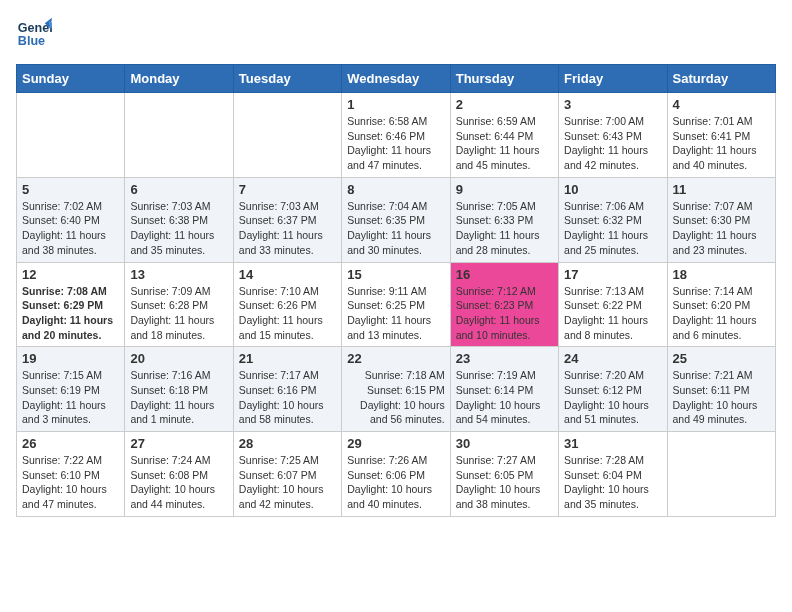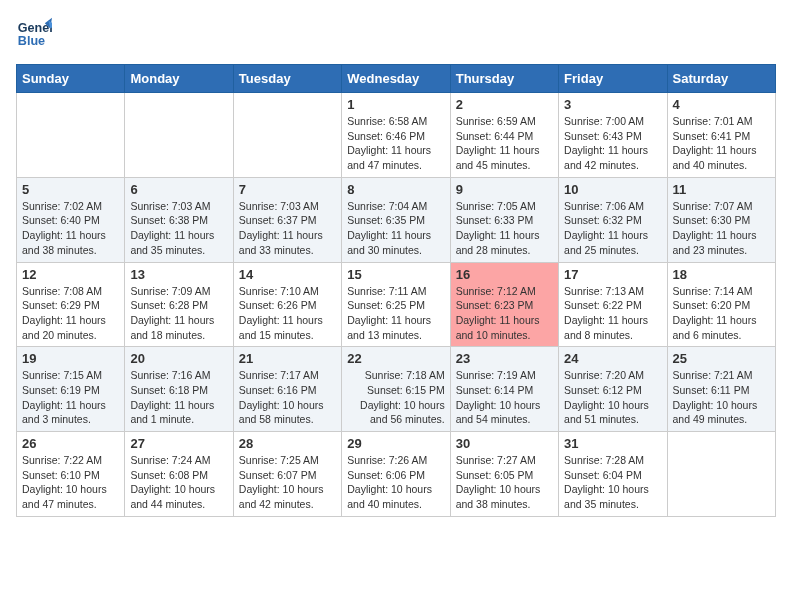--- a/index.html
+++ b/index.html
@@ -197,47 +197,47 @@
           <span class="day-number">11</span>
           <div class="day-info" style="white-space: pre-line;">Sunrise: 7:07 AM
 Sunset: 6:30 PM
 Daylight: 11 hours
 and 23 minutes.</div>
         </td>
       </tr>
       <tr>
         <td style="background: rgb(255, 255, 255);">
           <span class="day-number">12</span>
-          <div class="day-info" style="white-space: pre-line;">Sunrise: 7:08 AM
+          <div class="day-info" style="white-space: pre-line; font-weight: bold;">Sunrise: 7:08 AM
 Sunset: 6:29 PM
 Daylight: 11 hours
 and 20 minutes.</div>
         </td>
         <td style="background: rgb(255, 255, 255);">
           <span class="day-number">13</span>
           <div class="day-info" style="white-space: pre-line;">Sunrise: 7:09 AM
 Sunset: 6:28 PM
 Daylight: 11 hours
 and 18 minutes.</div>
         </td>
         <td style="background: rgb(255, 255, 255);">
           <span class="day-number">14</span>
           <div class="day-info" style="white-space: pre-line;">Sunrise: 7:10 AM
 Sunset: 6:26 PM
 Daylight: 11 hours
 and 15 minutes.</div>
         </td>
         <td style="background: rgb(255, 255, 255);">
           <span class="day-number">15</span>
-          <div class="day-info" style="white-space: pre-line;">Sunrise: 7:11 AM
+          <div class="day-info" style="white-space: pre-line;">Sunrise: 9:11 AM
 Sunset: 6:25 PM
 Daylight: 11 hours
 and 13 minutes.</div>
         </td>
-        <td style="background: #fca5a5;">
+        <td style="background: #ec4899;">
           <span class="day-number">16</span>
           <div class="day-info" style="white-space: pre-line;">Sunrise: 7:12 AM
 Sunset: 6:23 PM
 Daylight: 11 hours
 and 10 minutes.</div>
         </td>
         <td style="background: rgb(255, 255, 255);">
           <span class="day-number">17</span>
           <div class="day-info" style="white-space: pre-line;">Sunrise: 7:13 AM
 Sunset: 6:22 PM

